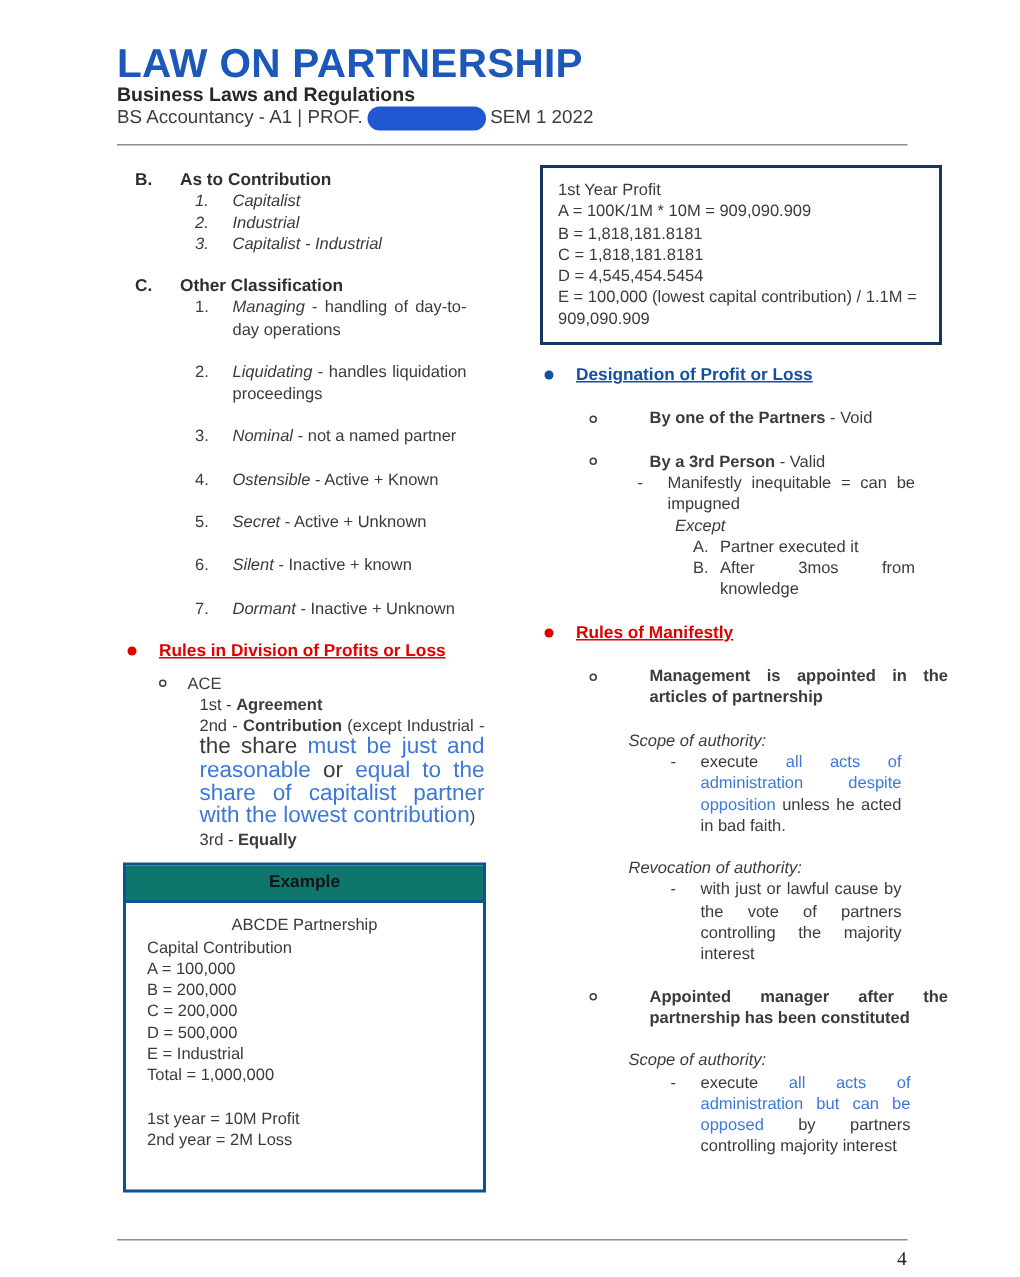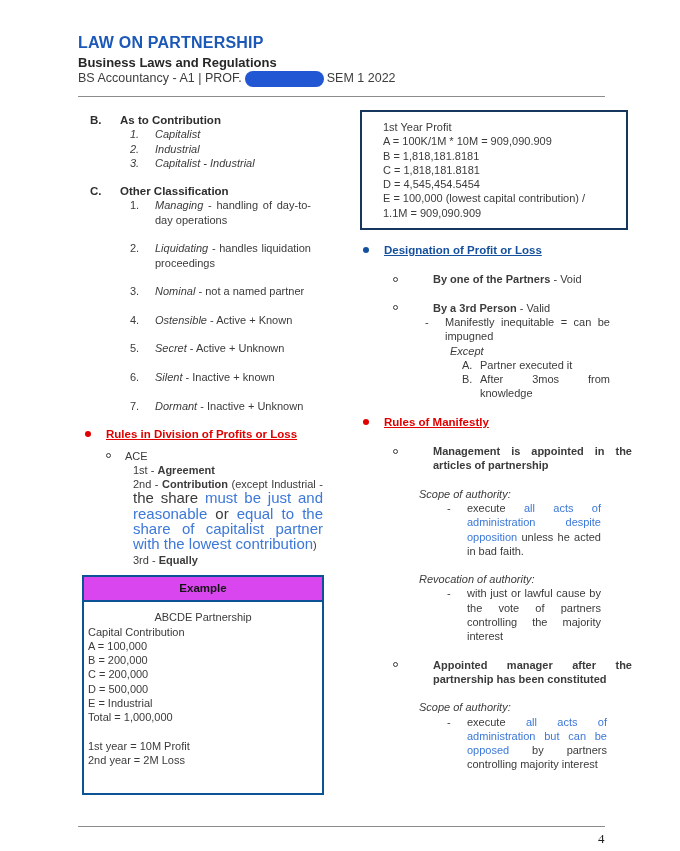--- a/index.html
+++ b/index.html
@@ -4,21 +4,21 @@
 <style>
   * { box-sizing: border-box; }
   body { margin: 0; background: #ffffff; }
   .page {
     position: relative; width: 680px; height: 851px; background: #ffffff;
     font-family: "Liberation Sans", sans-serif; font-size: 11px; line-height: 14.3px;
     color: #3b3b3b; overflow: hidden;
   }
   
   .hdr { position: absolute; left: 78px; top: 30px; width: 527px; }
-  .title { font-size: 16px; line-height: 25px; font-weight: 800; color: #1b58b8; letter-spacing: 0.2px; }
+  .title { font-size: 27px; line-height: 25px; font-weight: 800; color: #1b58b8; letter-spacing: 0.2px; }
   .sub { font-size: 13px; line-height: 15px; font-weight: 700; color: #272727; }
   .course { font-size: 12.5px; line-height: 17px; color: #3d3d3d; display: flex; align-items: center; }
   .pill { display: inline-block; width: 79px; height: 16px; background: #2257d3; border-radius: 9px; margin: 0 3px; }
   .hline { margin-top: 9px; border-top: 1.5px solid #8c8c8c; }
   
   .col-left  { position: absolute; left: 78px;  top: 113px; width: 270px; }
   .col-right { position: absolute; left: 360px; top: 110px; width: 272px; }
   
   .b { font-weight: 700; }
   .i { font-style: italic; }
@@ -41,26 +41,26 @@
   .h-text { font-weight: 700; font-size: 11.5px; text-decoration: underline; }
   .red-t { color: #e00000; }
   .navy-t { color: #15509e; }
   .circ { flex: none; width: 5px; height: 5px; border: 1.2px solid #3b3b3b; border-radius: 50%; margin-top: 4.5px; }
   
   .ace-row { display: flex; margin-top: 7px; }
   .ace-row .circ { margin-left: 28px; margin-right: 14px; }
   .ace-body { margin-left: 55px; width: 190px; }
   
   .ex-box { margin-top: 8px; margin-left: 4px; width: 242px; border: 2px solid #0b5394; }
-  .ex-head { background: #d946ef; border-bottom: 2px solid #0b5394; text-align: center;
+  .ex-head { background: #0f766e; border-bottom: 2px solid #0b5394; text-align: center;
              font-weight: 700; font-size: 11.5px; color: #141414; padding: 4px 0 5px; }
-  .ex-body { padding: 8px 4px 26px; }
+  .ex-body { padding: 8px 14px 26px; }
   .gap { height: 14.3px; }
   
-  .p-box { width: 268px; border: 2px solid #17365d; padding: 8px 21px; }
+  .p-box { width: 268px; border: 2px solid #17365d; padding: 8px 10px; }
   .mt13 { margin-top: 13px; }
   .l2 { display: flex; gap: 20px; }
   .l2 .circ { margin-left: 33px; margin-right: 15px; }
   .l2-text { width: 219px; }
   .mt15 { margin-top: 15px; }
   .dash-row { display: flex; }
   .dash-row .dash { flex: none; margin-left: 65px; width: 20px; }
   .dash-text { width: 165px; }
   .except { margin-left: 90px; }
   .exc-row { display: flex; }

